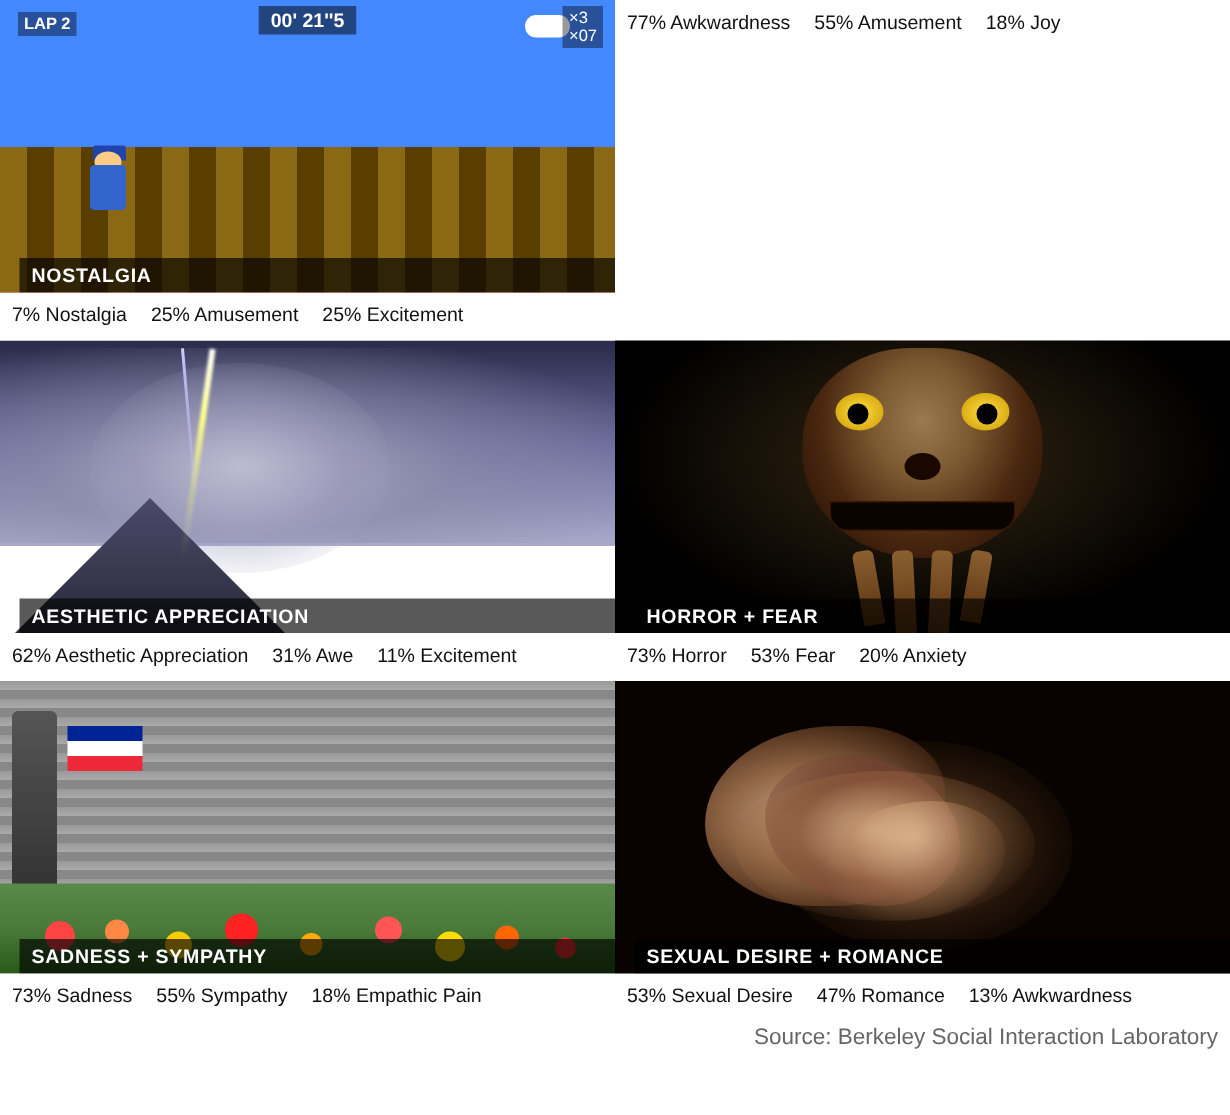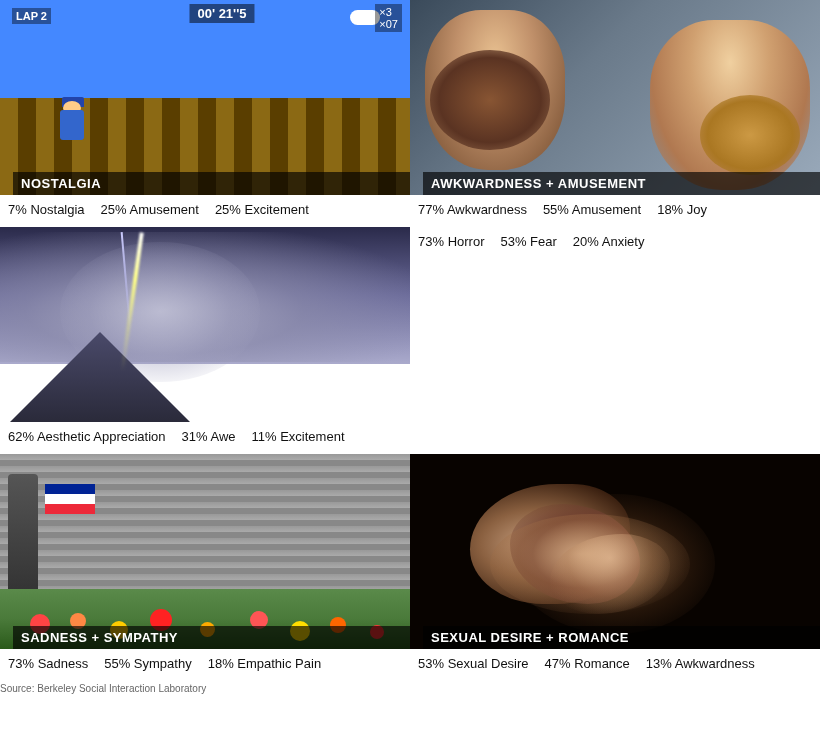--- a/index.html
+++ b/index.html
@@ -45,21 +45,22 @@
       display: flex;
       gap: 16px;
       flex-wrap: wrap;
       align-items: center;
       min-height: 32px;
     }
     .caption span {
       white-space: nowrap;
     }
     .source {
-      font-size: 10px;
+      text-align: right;
+      font-size: 15px;
       color: #666;
       padding: 2px 8px 4px 0;
       grid-column: 1 / -1;
     }
 
     
     .scene-nostalgia {
       position: relative;
       width: 100%; height: 195px;
       background: #b91c1c;
@@ -69,21 +70,21 @@
       position: relative;
       width: 100%; height: 195px;
       background: linear-gradient(to bottom, #536878 0%, #7890a0 40%, #a0b0c0 100%);
       overflow: hidden;
     }
 
     
     .game-sky { position: absolute; top:0; left:0; right:0; height:60%; background: #4488ff; }
     .game-ground { position: absolute; bottom:0; left:0; right:0; height:50%; background: repeating-linear-gradient(90deg, #8B6914 0px, #8B6914 18px, #5a3e00 18px, #5a3e00 36px); }
     .game-lap { position: absolute; top: 8px; left: 12px; color: #fff; font-size: 11px; font-weight: bold; background: rgba(0,0,0,0.4); padding: 2px 4px; }
-    .game-timer { position: absolute; top: 4px; left: 50%; transform: translateX(-50%); color: #fff; font-size: 13px; font-weight: bold; background: rgba(0,0,0,0.5); padding: 2px 8px; margin-left: 17px; }
+    .game-timer { position: absolute; top: 4px; left: 50%; transform: translateX(-50%); color: #fff; font-size: 13px; font-weight: bold; background: rgba(0,0,0,0.5); padding: 2px 8px; }
     .game-score { position: absolute; top: 4px; right: 8px; color: #fff; font-size: 11px; background: rgba(0,0,0,0.4); padding: 2px 4px; }
     .game-character { position: absolute; bottom: 55px; left: 60px; width: 24px; height: 30px; background: #3366cc; border-radius: 3px; }
     .game-char-head { position: absolute; bottom: 80px; left: 63px; width: 18px; height: 14px; background: #ffcc88; border-radius: 50%; }
     .game-hat { position: absolute; bottom: 88px; left: 62px; width: 22px; height: 10px; background: #2244aa; border-radius: 2px 2px 0 0; }
     .game-cloud { position: absolute; top: 10px; right: 30px; width: 30px; height: 15px; background: #fff; border-radius: 8px; }
     .horror-head { width: 140px; height: 130px; background: radial-gradient(ellipse at 50% 40%, #9a8060 0%, #7a6040 30%, #4a3020 60%, #1a0a00 100%); border-radius: 45% 45% 50% 50%; margin: 0 auto; position: relative; }
     .horror-eye-l { position: absolute; top: 35px; left: 25px; width: 28px; height: 22px; background: #ffcc00; border-radius: 50%; }
     .horror-eye-r { position: absolute; top: 35px; right: 25px; width: 28px; height: 22px; background: #ffcc00; border-radius: 50%; }
     .horror-glow { position: absolute; top:0; left:0; right:0; bottom:0; background: radial-gradient(ellipse at 50% 40%, rgba(180,130,60,0.3) 0%, transparent 70%); }
     .aes-sky { position: absolute; top:0; left:0; right:0; height: 70%; background: linear-gradient(to bottom, #2a2a4a, #6a6a9a, #aaaacc); }
@@ -112,53 +113,65 @@
       <div class="label-bar">NOSTALGIA</div>
     </div>
     <div class="caption">
       <span>7% Nostalgia</span>
       <span>25% Amusement</span>
       <span>25% Excitement</span>
     </div>
   </div>
 
   <div class="cell">
-    <div class="scene-awkwardness img-wrapper">
-
-      <div style="position:absolute;top:0;left:0;right:0;bottom:0;background:linear-gradient(135deg,#3a4a5a 0%,#6a7a8a 40%,#9aaabb 100%);"></div>
-      <div style="position:absolute;top:10px;left:15px;width:140px;height:160px;background:radial-gradient(ellipse at 50% 30%,#e8c090 0%,#c0906a 40%,#8a6040 80%,transparent 100%);border-radius:40% 40% 45% 45%;"></div>
-      <div style="position:absolute;top:20px;right:10px;width:160px;height:170px;background:radial-gradient(ellipse at 50% 25%,#f0d0a0 0%,#d0a070 35%,#b07850 70%,transparent 100%);border-radius:40% 40% 45% 45%;"></div>
-      <div style="position:absolute;top:50px;left:20px;width:120px;height:100px;background:radial-gradient(ellipse,#885533 0%,#5a3322 60%,transparent 100%);border-radius:50%;"></div>
-      <div style="position:absolute;bottom:20px;right:20px;width:100px;height:80px;background:radial-gradient(ellipse,#cc9944 0%,#aa7722 60%,transparent 100%);border-radius:50%;"></div>
-      <div class="label-bar">AWKWARDNESS + AMUSEMENT</div>
-    </div>
     <div class="caption">
       <span>77% Awkwardness</span>
       <span>55% Amusement</span>
       <span>18% Joy</span>
     </div>
   </div>
 
   <div class="cell">
     <div class="img-wrapper">
       <div class="aes-sky"></div>
       <div style="position:absolute;top:5px;left:0;right:0;height:130px;background:radial-gradient(ellipse at 40% 60%,rgba(180,180,200,0.8) 0%,rgba(140,140,170,0.6) 40%,transparent 80%);"></div>
       <div style="position:absolute;top:15px;left:60px;width:200px;height:140px;background:radial-gradient(ellipse at 50% 50%,rgba(200,200,220,0.6) 0%,rgba(160,160,190,0.4) 50%,transparent 80%);border-radius:50%;"></div>
       <div style="position:absolute;bottom:0;left:10px;width:180px;height:90px;background:linear-gradient(to top,#2a2a3a,#4a4a6a);clip-path:polygon(50% 0%,0% 100%,100% 100%);"></div>
       <div style="position:absolute;top:5px;left:130px;width:4px;height:140px;background:linear-gradient(to bottom,#ffffff,#ffff88,rgba(255,255,100,0.3),transparent);transform:rotate(8deg);filter:blur(1px);"></div>
       <div style="position:absolute;top:5px;left:125px;width:2px;height:100px;background:linear-gradient(to bottom,#ccccff,rgba(200,200,255,0.5),transparent);transform:rotate(-5deg);"></div>
+      <div class="label-bar">AESTHETIC APPRECIATION</div>
     </div>
     <div class="caption">
       <span>62% Aesthetic Appreciation</span>
       <span>31% Awe</span>
       <span>11% Excitement</span>
     </div>
   </div>
 
   <div class="cell">
+    <div class="img-wrapper" style="background:#000;">
+      <div class="horror-glow"></div>
+      <div style="position:absolute;top:5px;left:50%;transform:translateX(-50%);width:180px;height:180px;">
+        <div class="horror-head" style="width:160px;height:140px;background:radial-gradient(ellipse at 50% 35%,#9a7850 0%,#7a5830 30%,#4a2810 60%,#1a0800 100%);border-radius:45% 45% 50% 50%;margin:0 auto;position:relative;">
+          <div class="horror-eye-l" style="position:absolute;top:30px;left:22px;width:32px;height:25px;background:radial-gradient(ellipse,#ffdd44,#cc9900);border-radius:50%;"></div>
+          <div class="horror-eye-r" style="position:absolute;top:30px;right:22px;width:32px;height:25px;background:radial-gradient(ellipse,#ffdd44,#cc9900);border-radius:50%;"></div>
+          <div style="position:absolute;top:37px;left:30px;width:14px;height:14px;background:#000;border-radius:50%;"></div>
+          <div style="position:absolute;top:37px;right:30px;width:14px;height:14px;background:#000;border-radius:50%;"></div>
+          <div style="position:absolute;top:70px;left:50%;transform:translateX(-50%);width:24px;height:18px;background:#1a0800;border-radius:50%;"></div>
+          <div style="position:absolute;bottom:18px;left:18px;right:18px;height:20px;background:#0a0400;border-radius:0 0 12px 12px;border:1px solid #3a1800;"></div>
+        </div>
+        <div style="display:flex;gap:10px;justify-content:center;margin-top:-5px;">
+          <div style="width:14px;height:50px;background:linear-gradient(to top,#5a3010,#8a6030);border-radius:4px 4px 0 0;transform:rotate(-10deg);"></div>
+          <div style="width:14px;height:60px;background:linear-gradient(to top,#5a3010,#8a6030);border-radius:4px 4px 0 0;transform:rotate(-3deg);"></div>
+          <div style="width:14px;height:55px;background:linear-gradient(to top,#5a3010,#8a6030);border-radius:4px 4px 0 0;transform:rotate(3deg);"></div>
+          <div style="width:14px;height:48px;background:linear-gradient(to top,#5a3010,#8a6030);border-radius:4px 4px 0 0;transform:rotate(10deg);"></div>
+        </div>
+      </div>
+      <div class="label-bar">HORROR + FEAR</div>
+    </div>
     <div class="caption">
       <span>73% Horror</span>
       <span>53% Fear</span>
       <span>20% Anxiety</span>
     </div>
   </div>
 
   <div class="cell">
     <div class="img-wrapper">
       <div style="position:absolute;top:0;left:0;right:0;bottom:0;background:linear-gradient(to bottom,#888,#999,#777);"></div>

